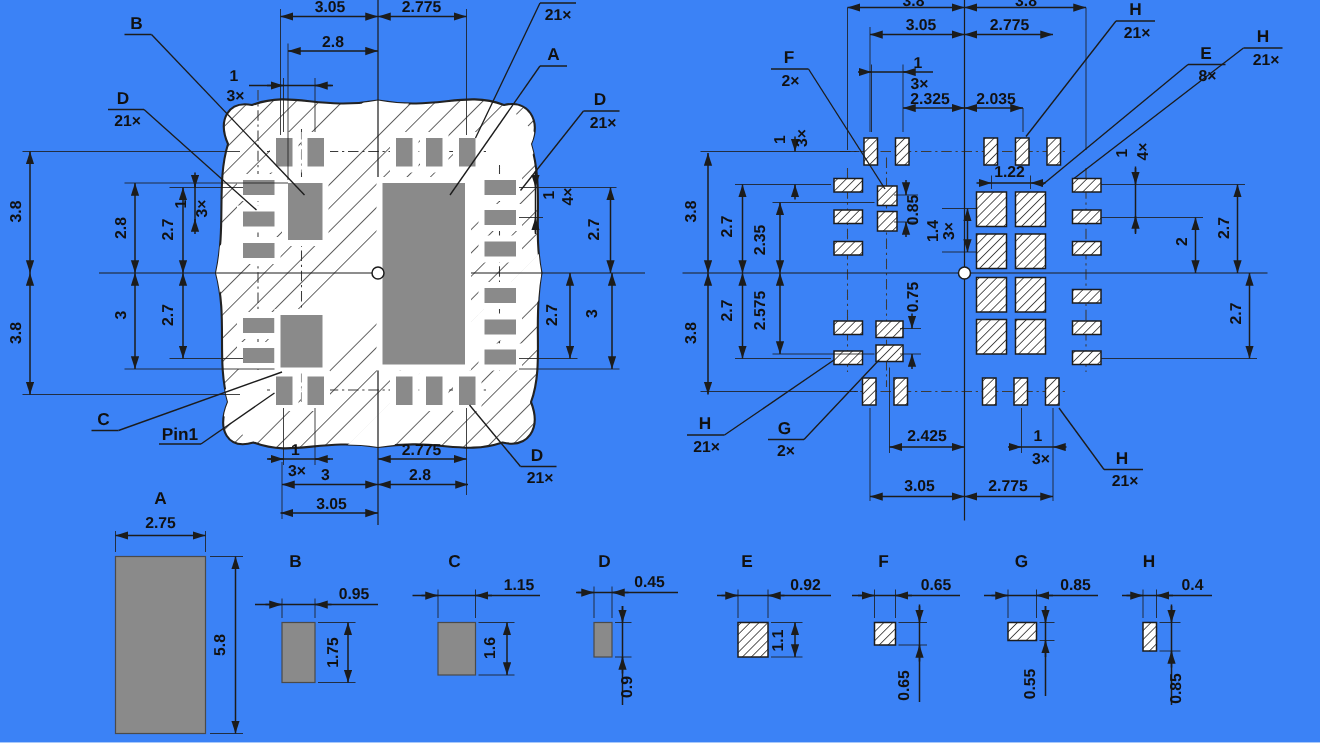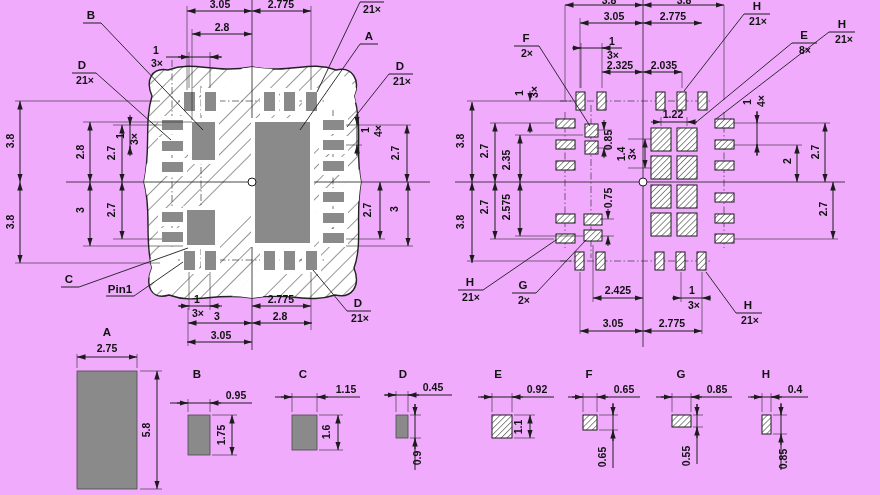--- a/index.html
+++ b/index.html
@@ -1,16 +1,16 @@
 <!DOCTYPE html>
 <html><head>
 <meta charset="utf-8">
 <style>
   html,body{margin:0;padding:0;background:#fff;}
-  .canvas{position:relative;width:880px;height:495px;background:#f0abfc;overflow:hidden;
+  .canvas{position:relative;width:880px;height:495px;background:#3b82f6;overflow:hidden;
           font-family:"Liberation Sans",sans-serif;text-align:center;}
   svg{display:block;}
   svg text{font-family:"Liberation Sans",sans-serif;font-size:10.5px;font-weight:600;fill:#111;text-anchor:middle;}
   svg text.lb{font-size:11.5px;font-weight:700;}
   .dim{stroke:#1c1c1c;stroke-width:1;fill:none;}
   .ma{marker-start:url(#ar);marker-end:url(#ar);}
   .me{marker-end:url(#ar);}
   .ext{stroke:#1c1c1c;stroke-width:0.55;fill:none;}
   .cl{stroke:#1c1c1c;stroke-width:0.8;fill:none;}
   .dd{stroke:#3a3a3a;stroke-width:0.7;fill:none;stroke-dasharray:7 2.5 1.5 2.5;}

